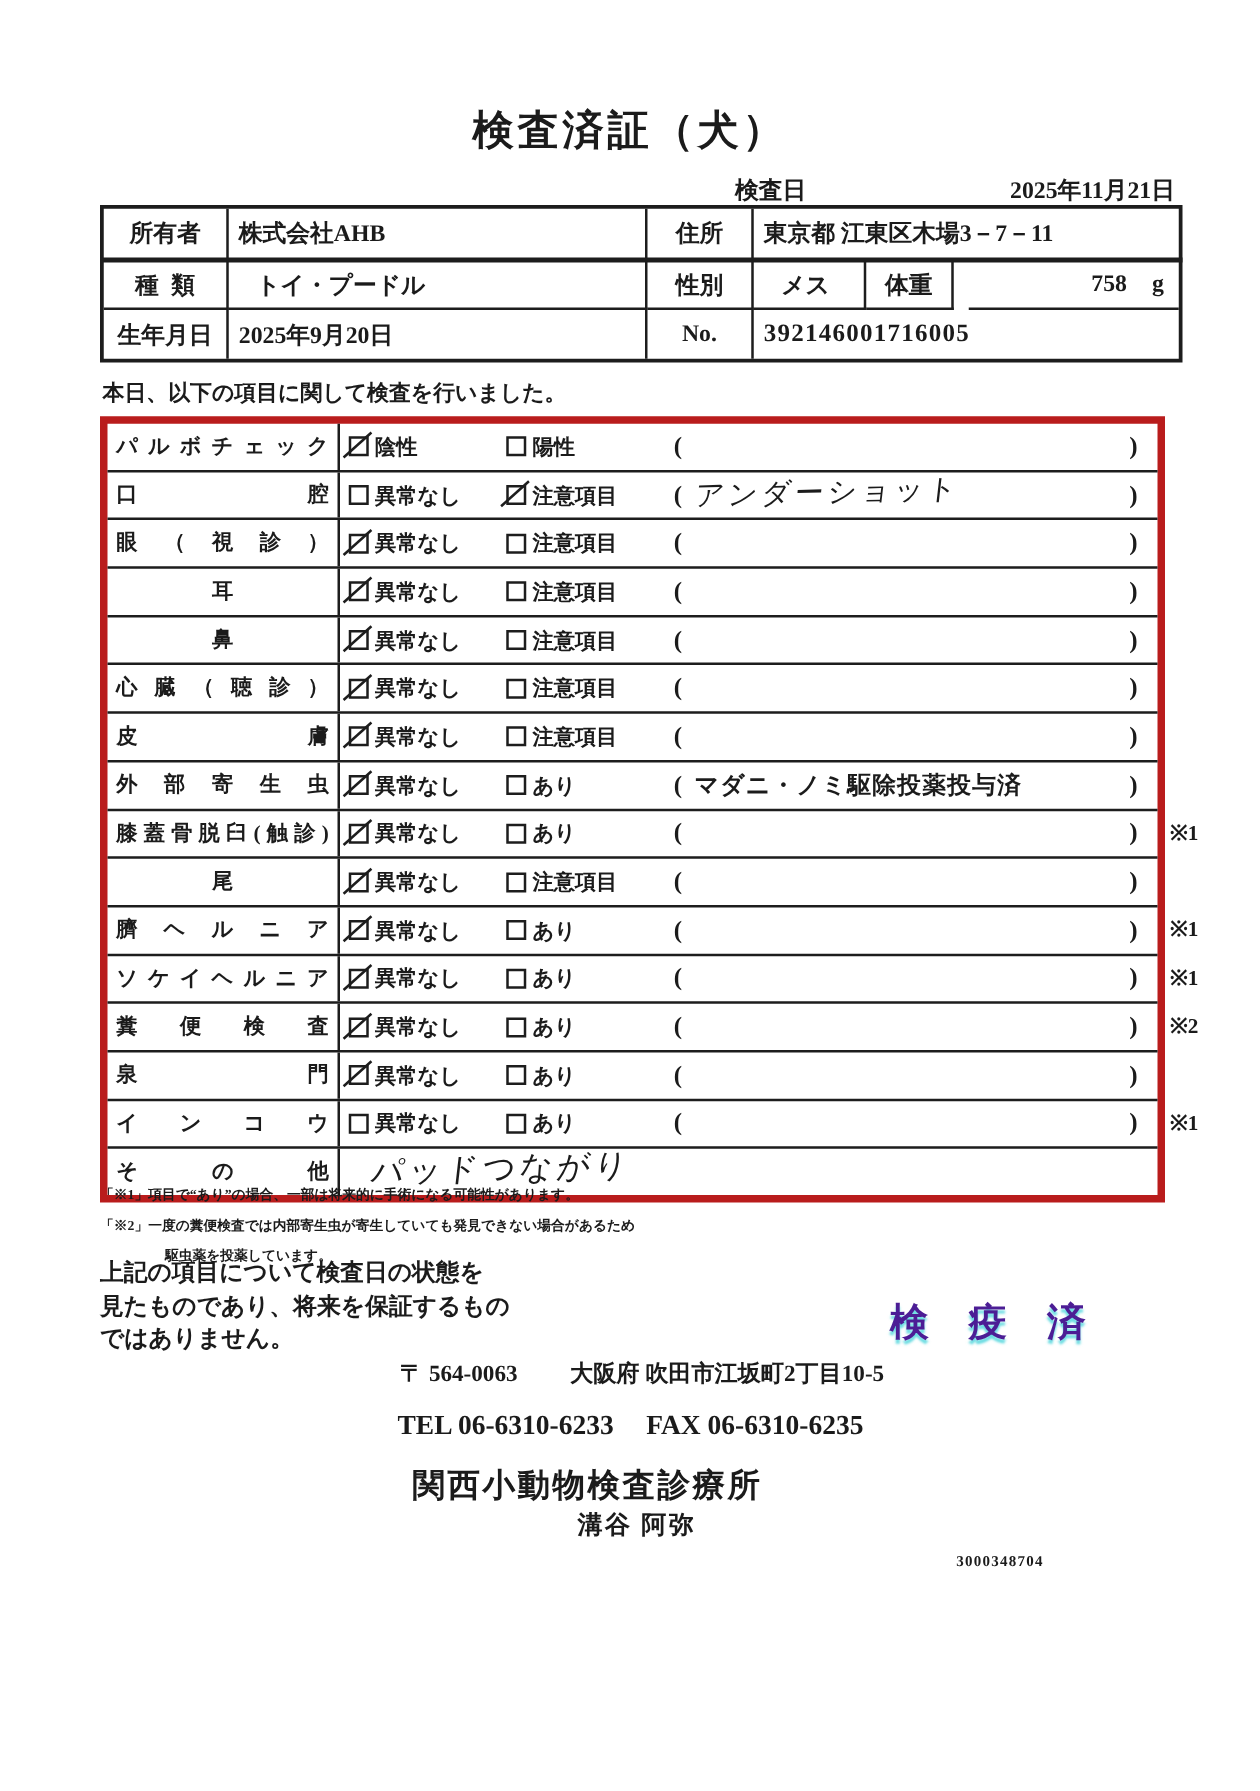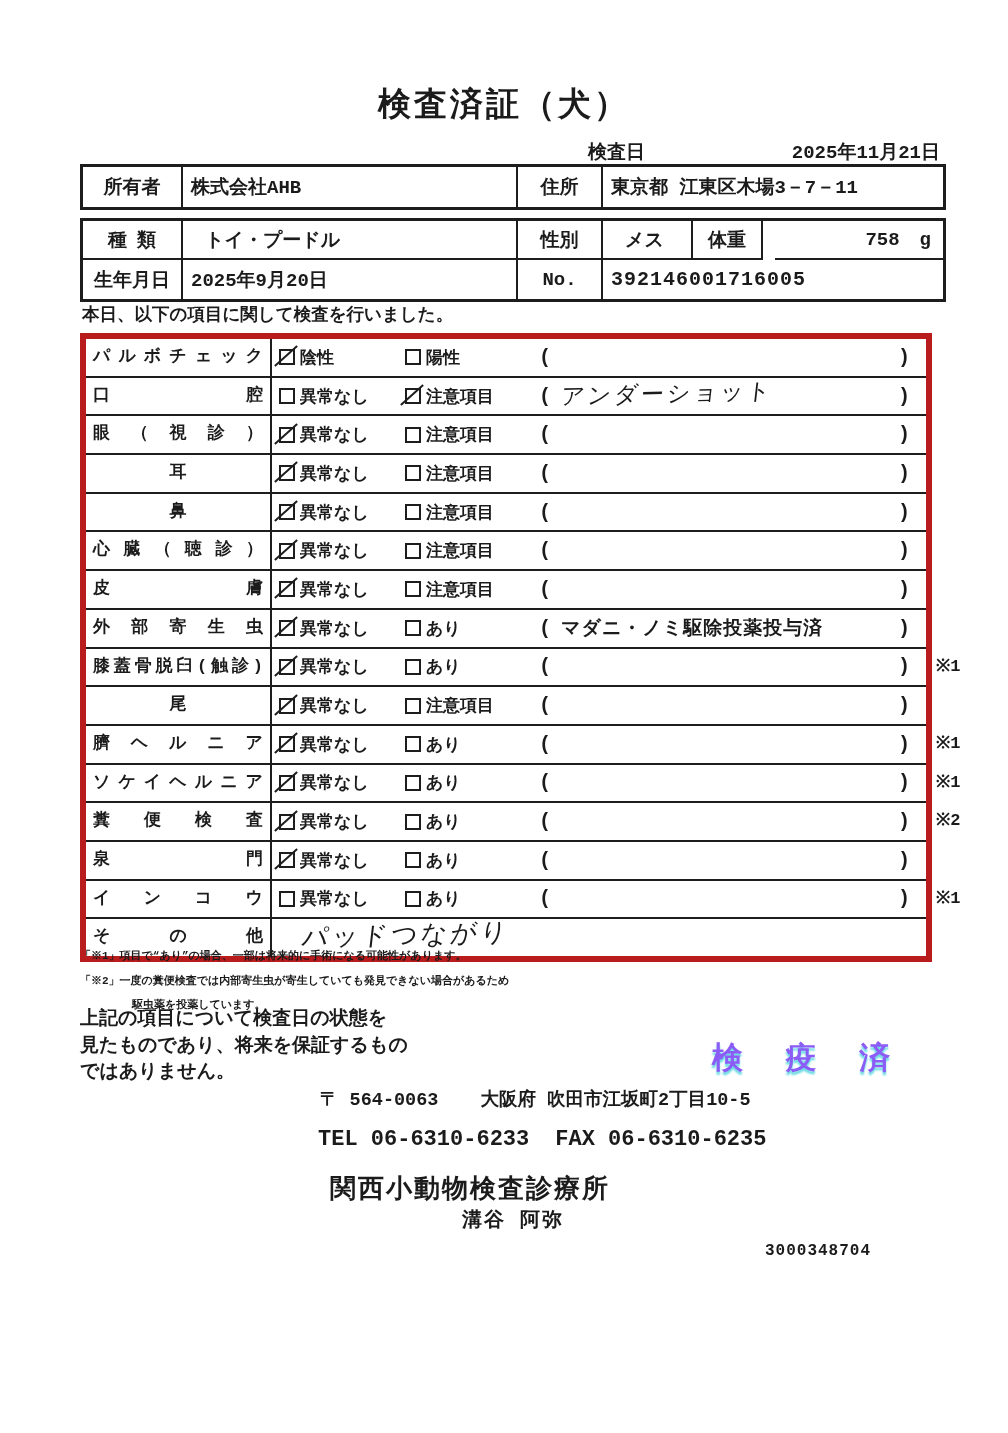--- a/index.html
+++ b/index.html
@@ -1,38 +1,38 @@
 <!DOCTYPE html>
 <html><head>
 <meta charset="utf-8">
 <style>
   html,body { margin:0; padding:0; background:#e8e8e8; }
   .page {
     position:relative; width:1008px; height:1433px; margin:0 auto;
     background:#ffffff; color:#1b1b1b;
-    font-family:Liberation Mono, monospace;
+    font-family:Liberation Serif, serif;
     font-weight:600;
     overflow:hidden;
   }
   
   .doc-title {
     position:absolute; top:82px; left:0; width:100%;
     text-align:center; font-size:33px; font-weight:700; letter-spacing:3px;
   }
   .date-row {
     position:absolute; top:139px; left:80px; width:860px;
     display:flex; align-items:center; font-size:19px;
   }
   .date-row .lbl { margin-left:508px; }
   .date-row .val { margin-left:auto; }
 
   
   .gtable { position:absolute; left:80px; width:860px; display:grid; border:3px solid #1d1d1d; font-size:19px; }
   .owner-table { top:164px; height:40px; grid-template-columns:100px 335px 85px 1fr; }
-  .animal-table { top:218px; height:78px; grid-template-columns:100px 335px 85px 90px 70px 1fr; grid-template-rows:1fr 1fr; }
+  .animal-table { top:206px; height:78px; grid-template-columns:100px 335px 85px 90px 70px 1fr; grid-template-rows:1fr 1fr; }
   .cell { display:flex; align-items:center; padding:0 8px; border-right:2px solid #1d1d1d; overflow:hidden; white-space:nowrap; }
   .cell.last { border-right:none; }
   .cell.bb { border-bottom:2px solid #1d1d1d;padding-left:22px; }
   .cell.lab { justify-content:center; padding:0 4px; }
   .cell.spread { letter-spacing:10px; text-indent:10px; }
   .weight-cell { justify-content:flex-end; gap:20px; padding-right:12px;margin-left:12px; }
   .no-val { grid-column:4 / 7; letter-spacing:1px; font-size:20px; }
 
   .intro { position:absolute; top:302px; left:82px; font-size:17.5px; }
 
@@ -66,28 +66,28 @@
   .insp-row.free .row-content { padding-left:16px; }
   .insp-row.free .paren-content { font-size:26px; margin-left:0; }
   .row-note { position:absolute; left:850px; top:0; line-height:36.7px; font-size:17px; white-space:nowrap; }
 
   
   .notes { position:absolute; top:944px; left:80px; font-size:11px; line-height:24.5px; width:880px; }
   .notes .indent { margin-left:52px; }
   .disclaimer { position:absolute; top:1006px; left:80px; font-size:19px; line-height:26.5px; }
   .stamp {
     position:absolute; top:1037px; left:712px;
-    font-size:31px; font-weight:700; letter-spacing:12px; color:#8b5cf6;
+    font-size:31px; font-weight:700; letter-spacing:12px; color:#4c1d95;
     text-shadow:0 3px 2px rgba(0,195,205,0.6);
   }
   .postal-line { position:absolute; top:1086px; left:320px; font-size:18.5px; display:flex; gap:42px; }
   .tel-line { position:absolute; top:1127px; left:318px; font-size:22px; display:flex; gap:26px; }
   .clinic { position:absolute; top:1171px; left:330px; font-size:26px; font-weight:700; letter-spacing:2px; }
   .examiner { position:absolute; top:1206px; left:462px; font-size:20px; letter-spacing:2px; }
-  .serial { position:absolute; top:1242px; left:765px; font-size:16px; letter-spacing:1px; }
+  .serial { position:absolute; top:1242px; left:765px; font-size:12px; letter-spacing:1px; }
 </style>
 </head>
 <body>
 
 <div class="page">
 
   <div class="doc-title">検査済証（犬）</div>
 
   <div class="date-row">
     <span class="lbl">検査日</span>

